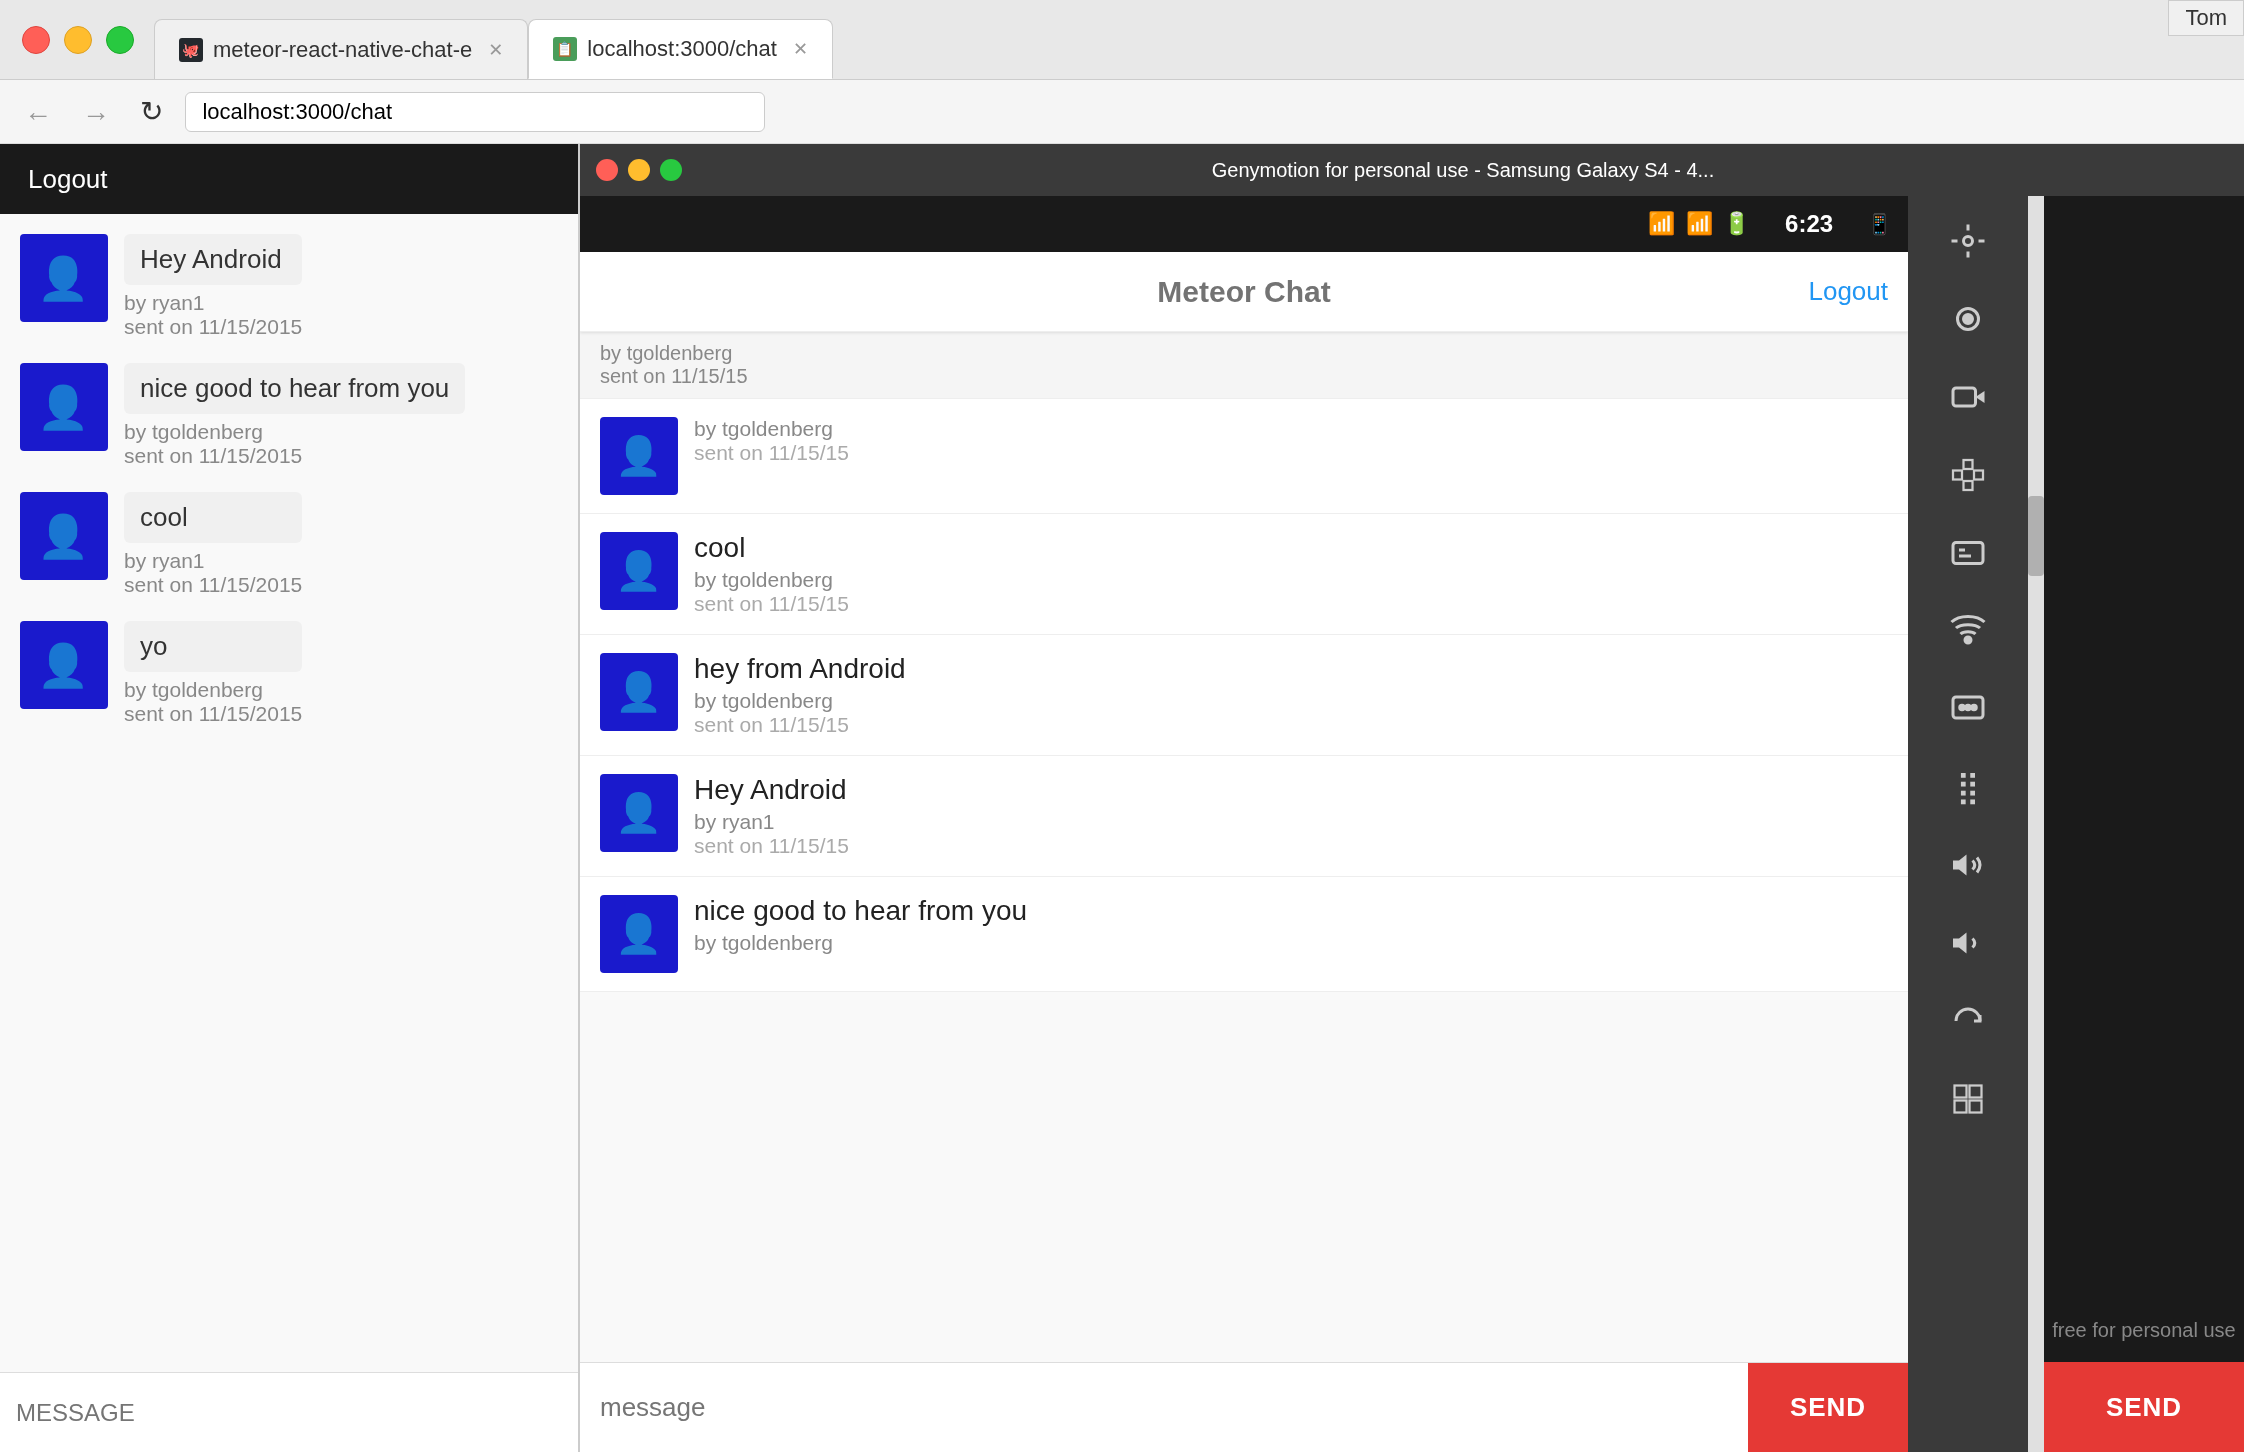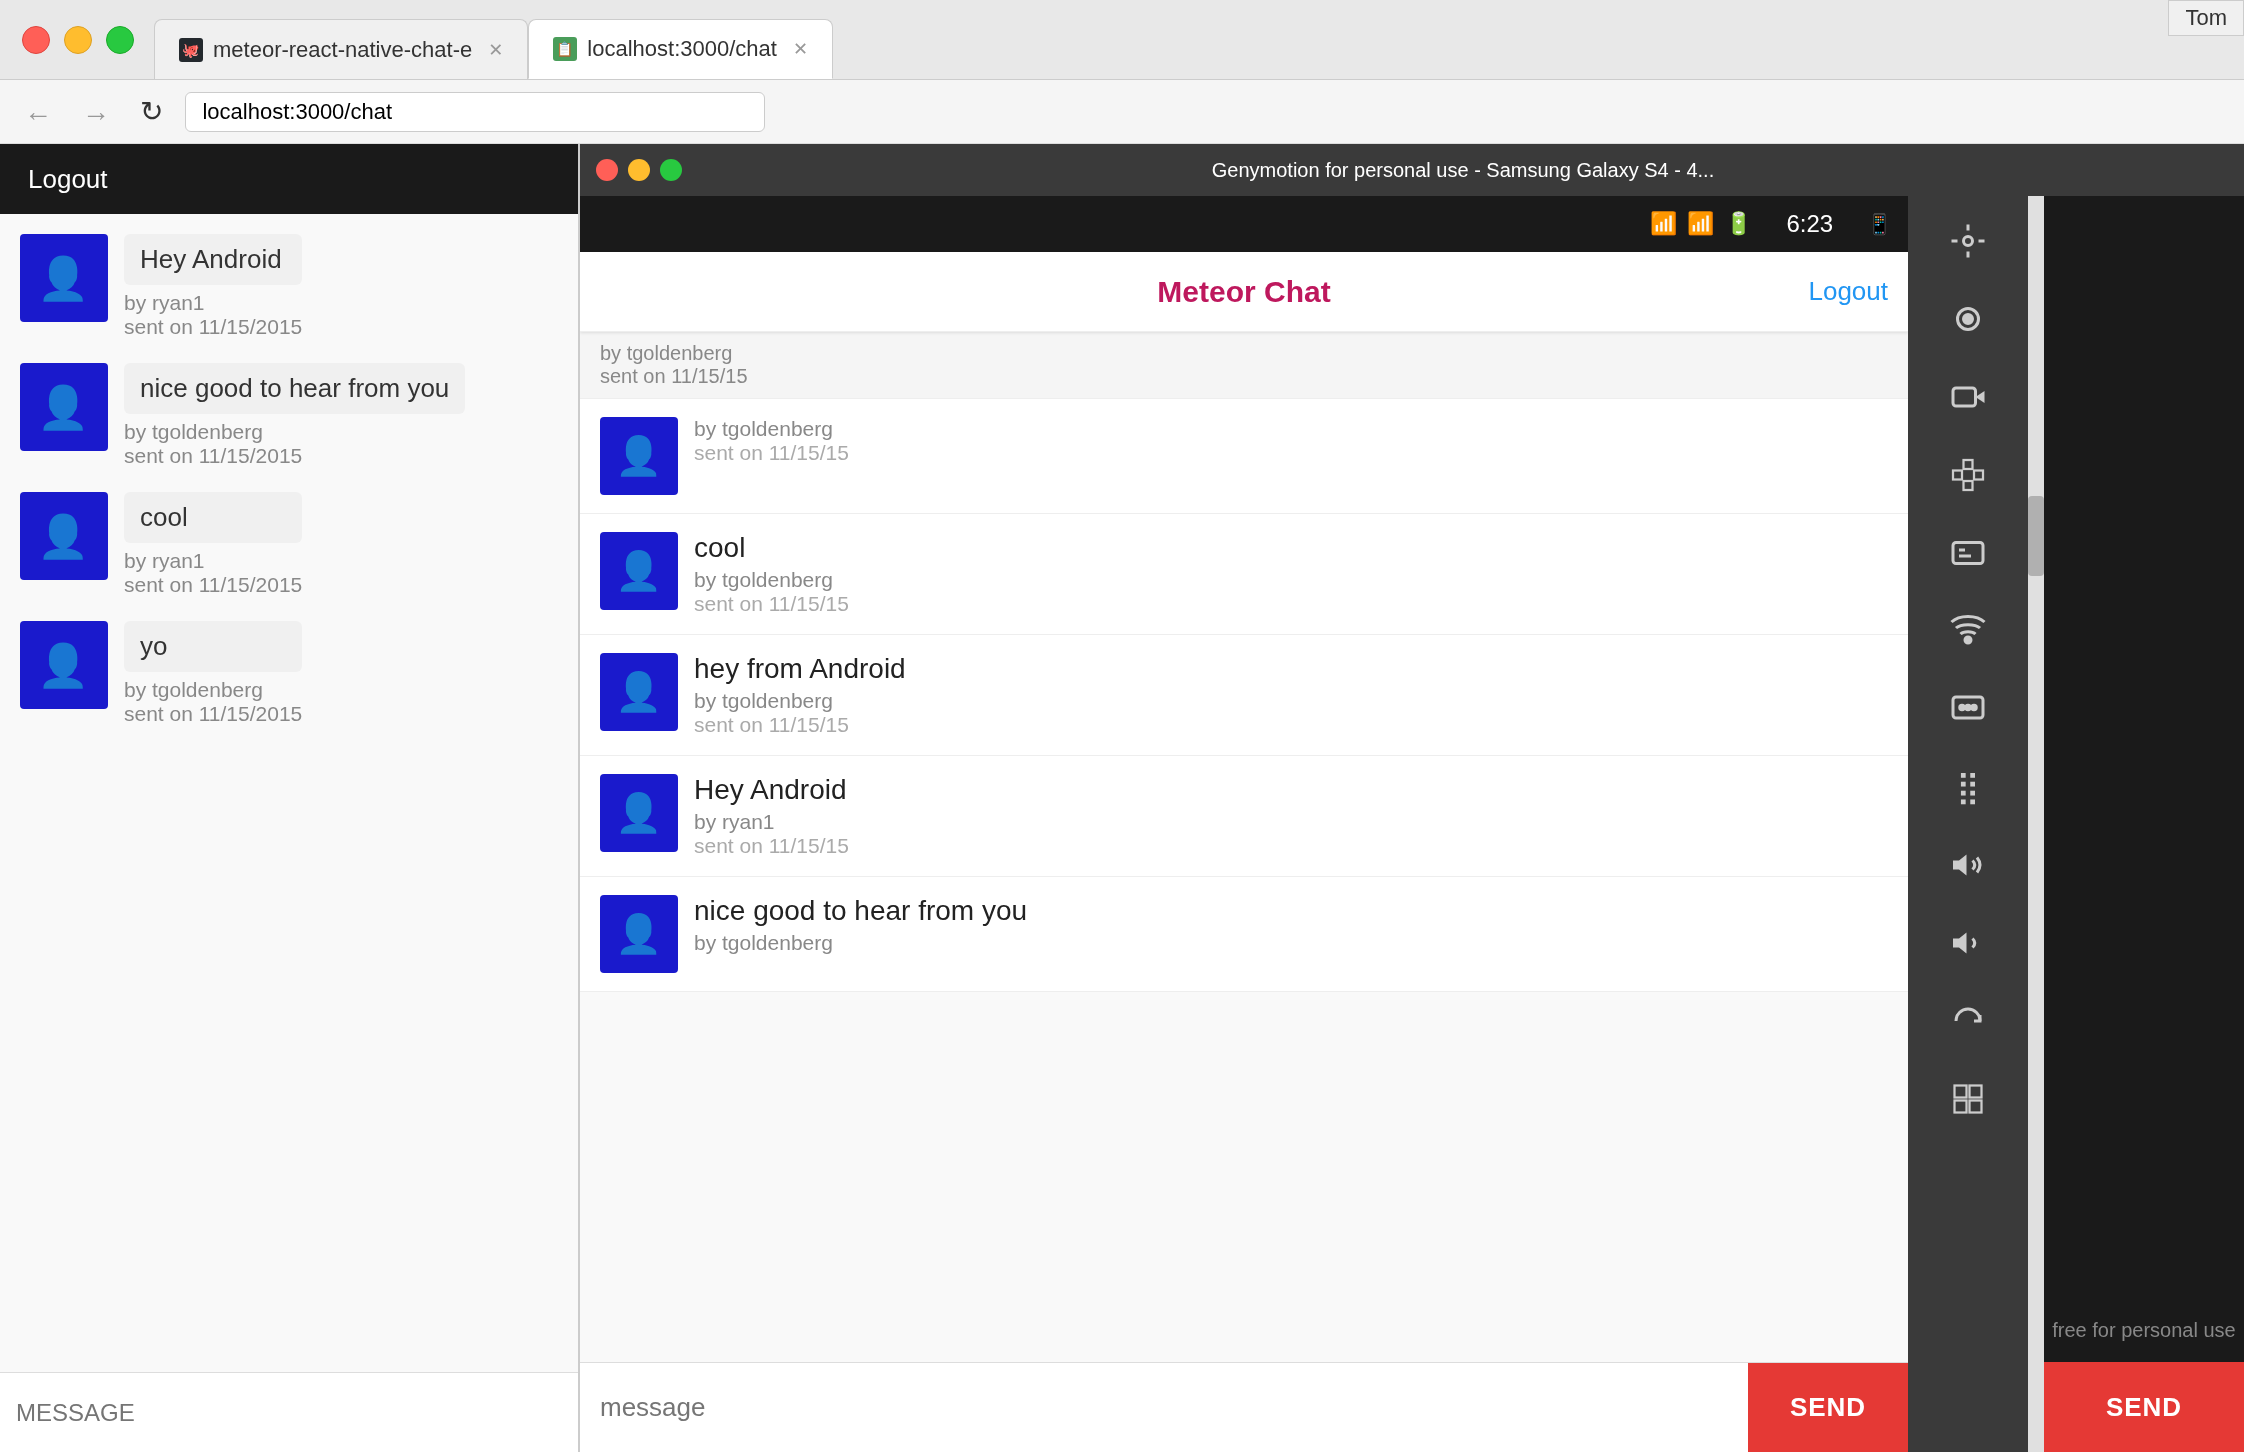--- a/index.html
+++ b/index.html
@@ -206,21 +206,21 @@
       height: 56px;
       display: flex;
       align-items: center;
       justify-content: flex-end;
       padding: 0 16px;
       gap: 14px;
       color: white;
     }
     .statusbar-time {
       font-size: 24px;
-      font-weight: 400;
+      font-weight: 700;
     }
     .statusbar-icons {
       display: flex;
       gap: 10px;
       align-items: center;
     }
 
     
     .genymotion-titlebar {
       background: #3a3a3a;
@@ -541,21 +541,21 @@
             <span style="font-size:22px;color:white;">📶</span>
             <span style="font-size:22px;color:white;">🔋</span>
           </div>
           <span class="statusbar-time" style="margin: 0 20px;">6:23</span>
           <div style="display:flex;gap:8px;">
             <span style="font-size:20px;color:white;">📱</span>
           </div>
         </div>
 
         <div class="android-app-header">
-          <span style="font-size:30px;font-weight:600;color:#be185d;">Meteor Chat</span>
+          <span style="font-size:30px;font-weight:600;color:#737373;">Meteor Chat</span>
           <span class="android-logout-btn">Logout</span>
         </div>
 
         <div class="prev-messages-header">
           <div>by tgoldenberg</div>
           <div>sent on 11/15/15</div>
         </div>
 
         <div class="android-messages">
 

